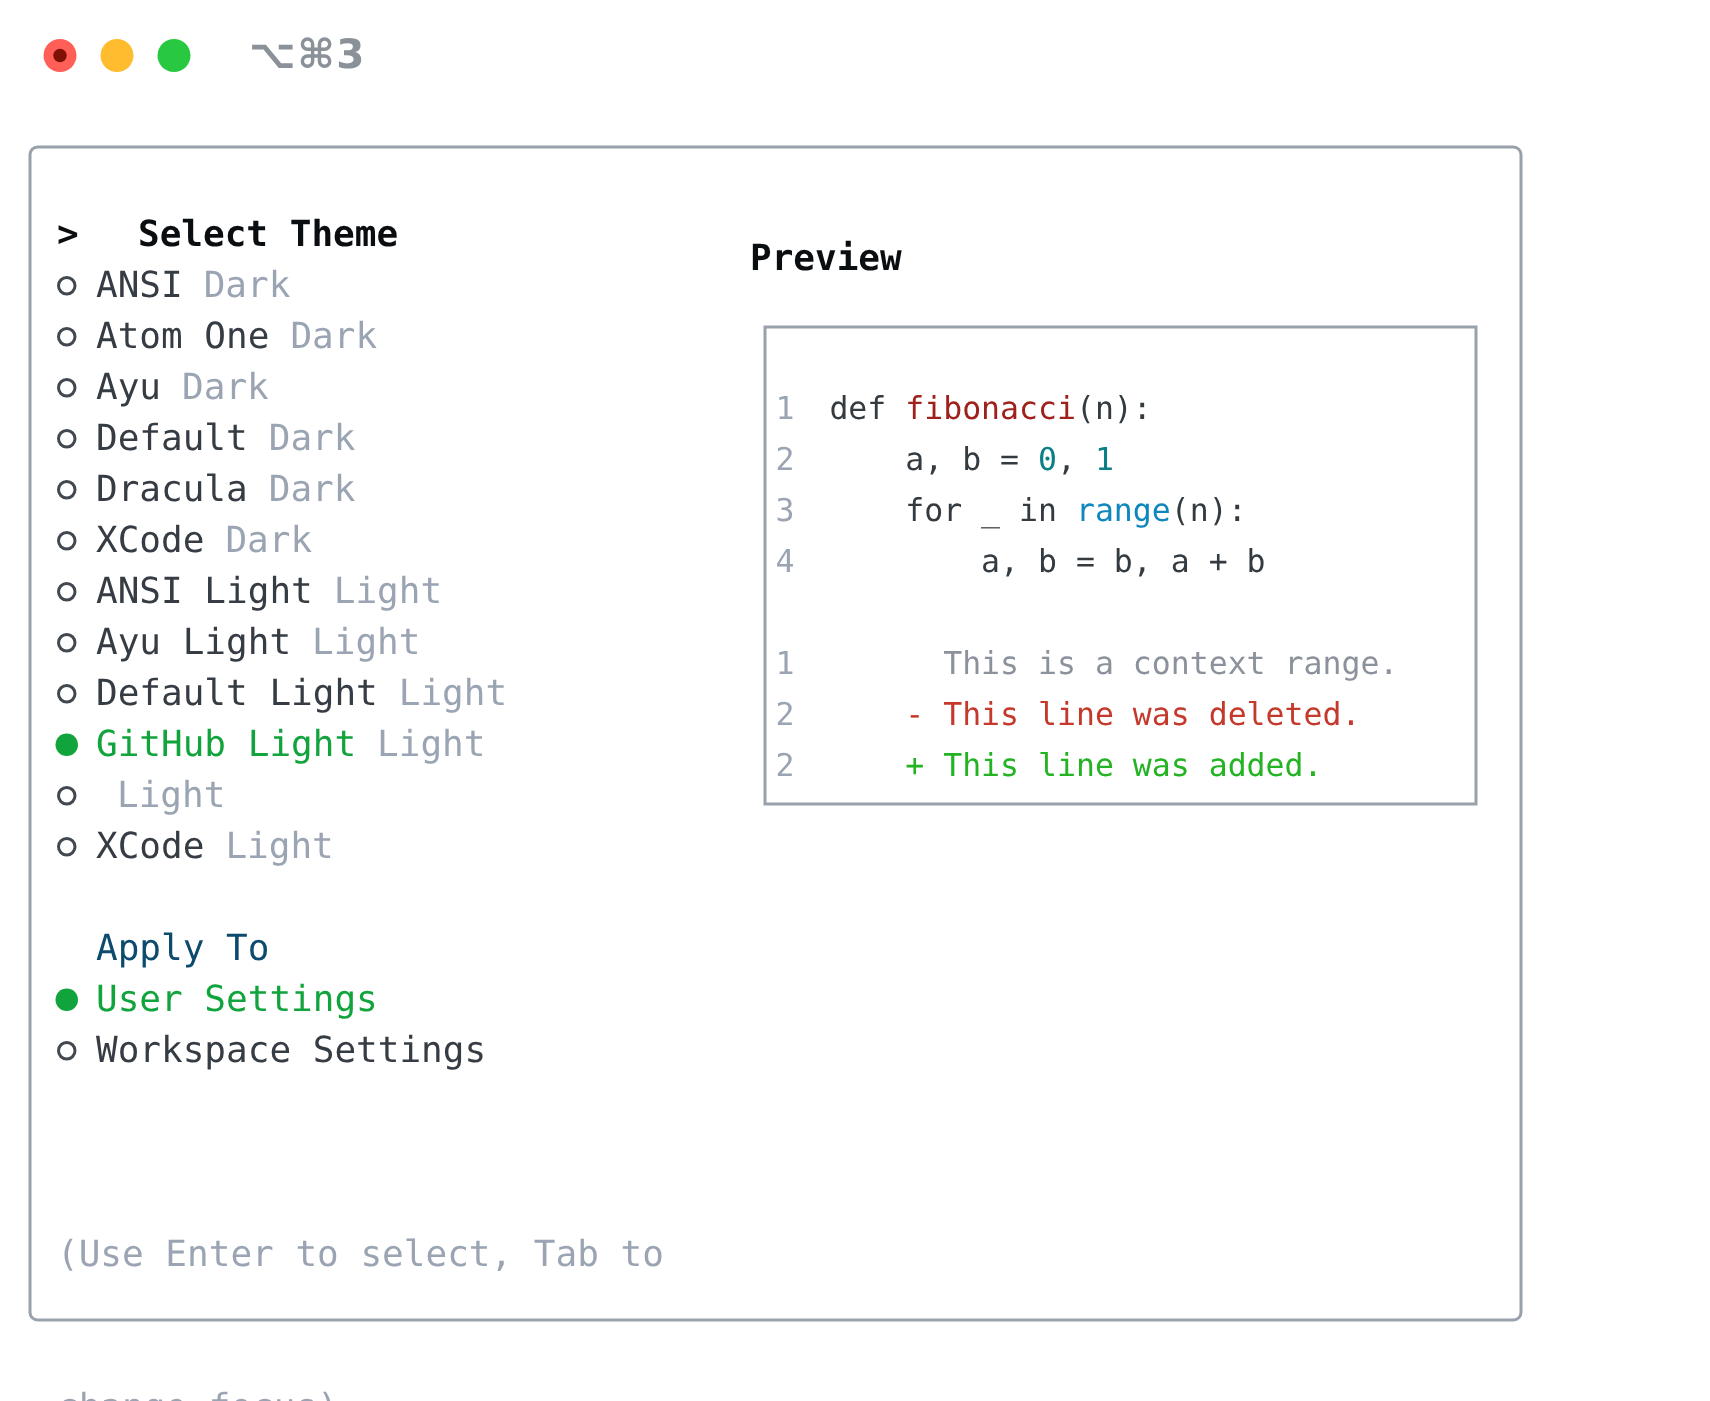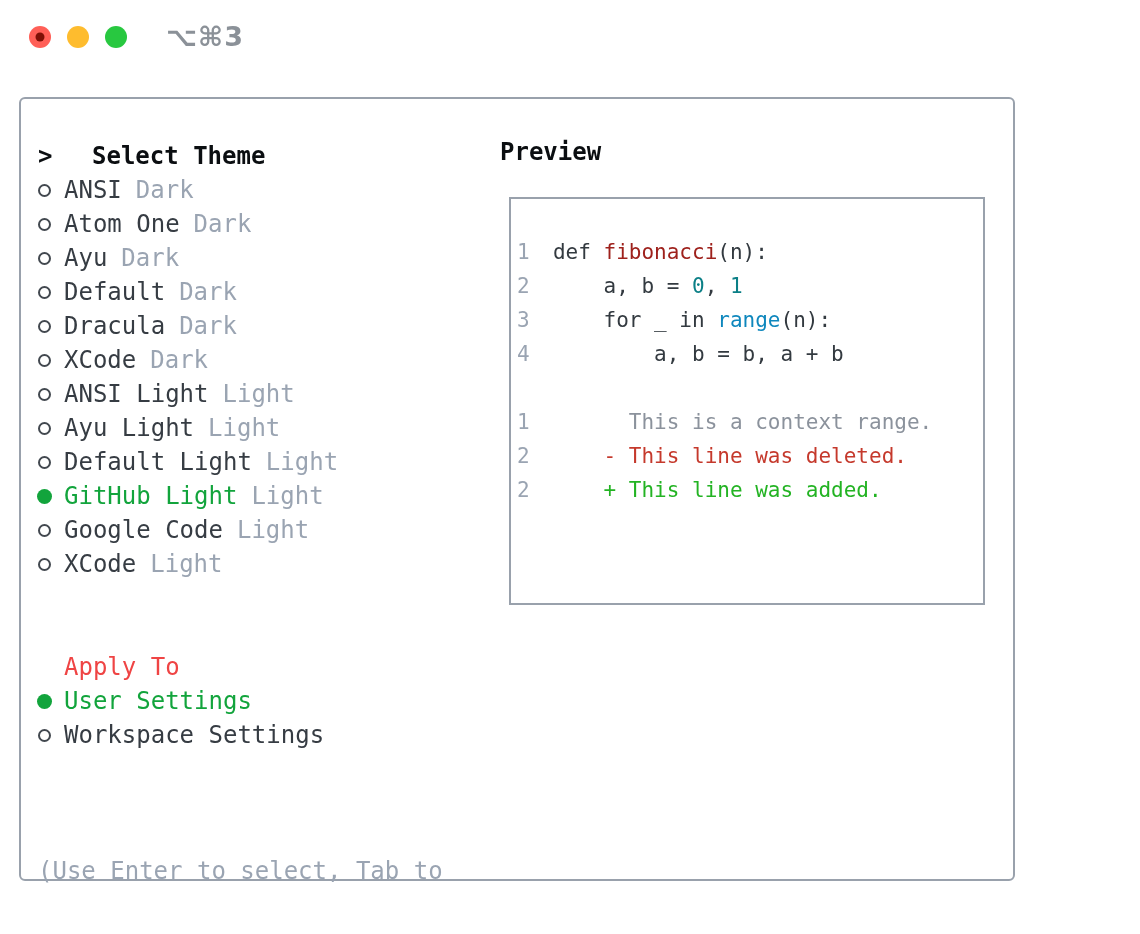--- a/index.html
+++ b/index.html
@@ -48,31 +48,31 @@
     border: 2px solid #42484f; background: transparent;
   }
   .radio.on { width: 15px; height: 15px; border: none; background: var(--c-green); margin-left: -1px; }
   .row .label { color: var(--c-item); }
   .row.selected .label { color: var(--c-green); text-align: center; }
   .row .variant { color: var(--c-muted); margin-left: 14px; }
   .row.hdr { cursor: default; }
   .row.hdr .marker { color: var(--c-header); font-weight: bold; }
   .row.hdr .label { color: var(--c-header); font-weight: bold; margin-left: 28px; }
   .row.subhdr { cursor: default; }
-  .row.subhdr .label { color: #ef4444; margin-top: 35px; }
+  .row.subhdr .label { color: #0c4a6e; }
   .spacer { height: 34px; }
   .hint { font-size: 24px; line-height: 34px; color: var(--c-muted); white-space: pre; }
   
-  .col-right { position: absolute; left: 479px; top: 36px; }
+  .col-right { position: absolute; left: 479px; top: 56px; }
   .preview-title {
     font-size: 24px; line-height: 34px; font-weight: bold; color: var(--c-header);
   }
   .preview-box {
     margin-left: 9px; margin-top: 28px;
-    width: 476px; height: 408px;
+    width: 476px; height: 320px;
     border: 2px solid var(--c-border);
     padding: 36px 0 0 4px;
     overflow: hidden; background: #fff;
   }
   .cline { font-size: 21px; line-height: 34px; white-space: pre; }
   .cline .ln {
     display: inline-block; width: 3ch; padding-left: 2px;
     color: var(--c-ln);
   }
   .tok-plain   { color: var(--c-plain); }
@@ -110,21 +110,21 @@
           <div class="row"><span class="marker"><span class="radio"></span></span><span class="label">ANSI</span><span class="variant">Dark</span></div>
           <div class="row"><span class="marker"><span class="radio"></span></span><span class="label">Atom One</span><span class="variant">Dark</span></div>
           <div class="row"><span class="marker"><span class="radio"></span></span><span class="label">Ayu</span><span class="variant">Dark</span></div>
           <div class="row"><span class="marker"><span class="radio"></span></span><span class="label">Default</span><span class="variant">Dark</span></div>
           <div class="row"><span class="marker"><span class="radio"></span></span><span class="label">Dracula</span><span class="variant">Dark</span></div>
           <div class="row"><span class="marker"><span class="radio"></span></span><span class="label">XCode</span><span class="variant">Dark</span></div>
           <div class="row"><span class="marker"><span class="radio"></span></span><span class="label">ANSI Light</span><span class="variant">Light</span></div>
           <div class="row"><span class="marker"><span class="radio"></span></span><span class="label">Ayu Light</span><span class="variant">Light</span></div>
           <div class="row"><span class="marker"><span class="radio"></span></span><span class="label">Default Light</span><span class="variant">Light</span></div>
           <div class="row selected"><span class="marker"><span class="radio on"></span></span><span class="label">GitHub Light</span><span class="variant">Light</span></div>
-          <div class="row"><span class="marker"><span class="radio"></span></span><span class="label">Google Code</span><span class="variant">Light</span></div>
+          <div class="row"><span class="marker"><span class="radio"></span></span><span class="variant">Light</span></div>
           <div class="row"><span class="marker"><span class="radio"></span></span><span class="label">XCode</span><span class="variant">Light</span></div>
         </div>
 
       <div class="spacer"></div>
 
       <div class="row subhdr">
         <span class="marker"></span>
         <span class="label">Apply To</span>
       </div>
 

